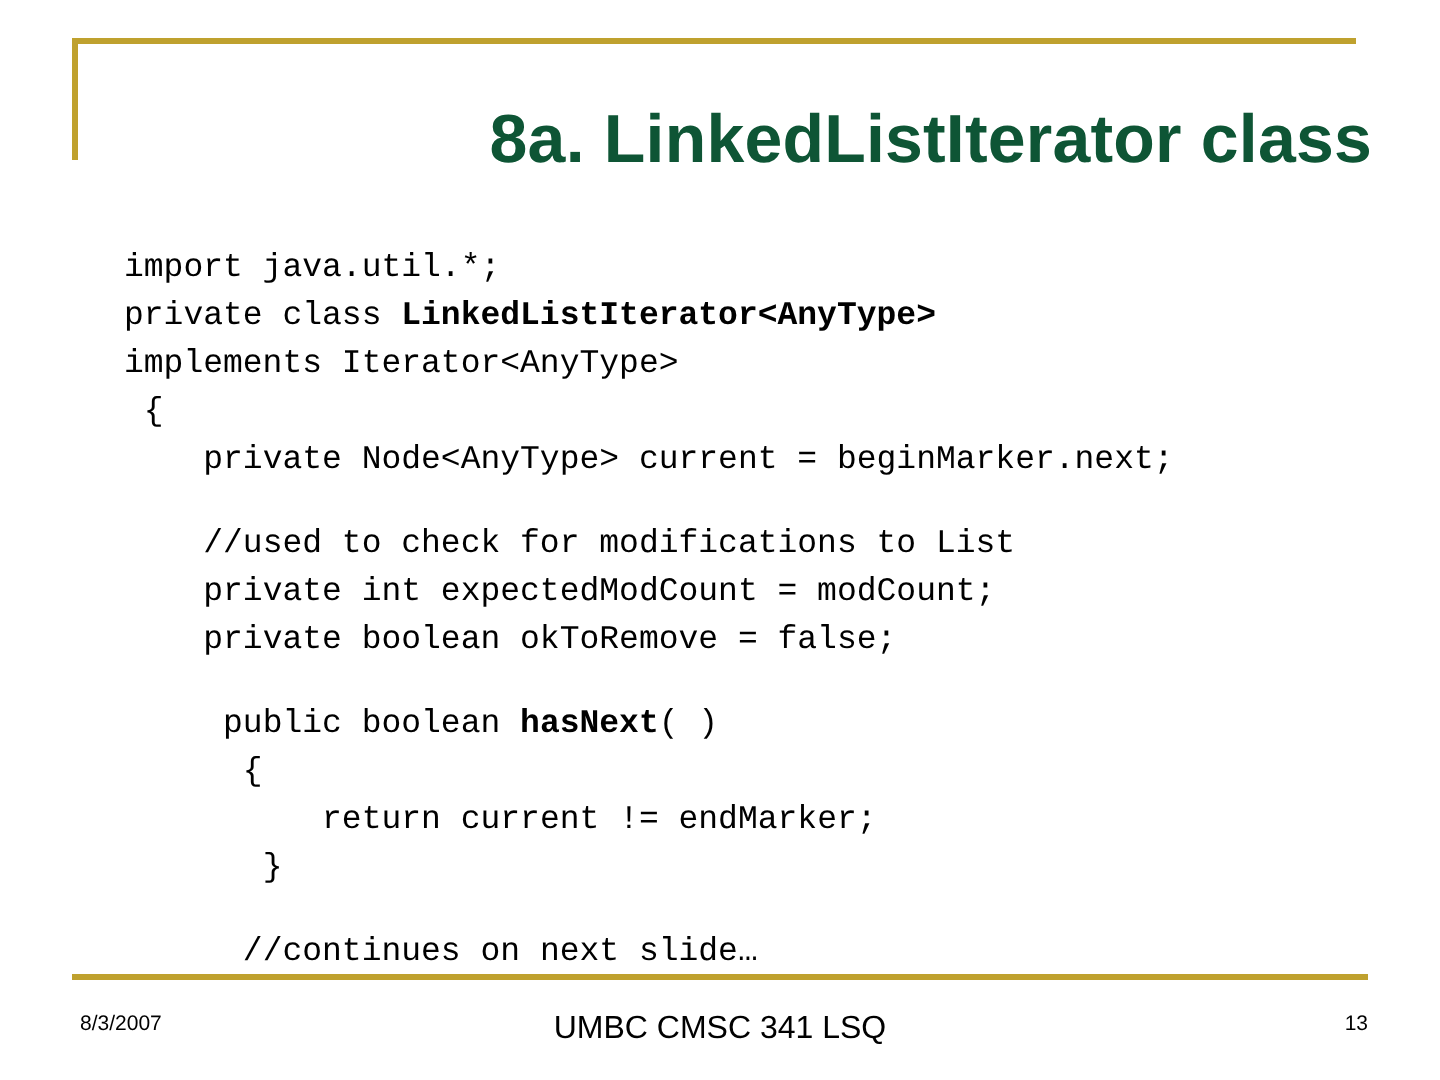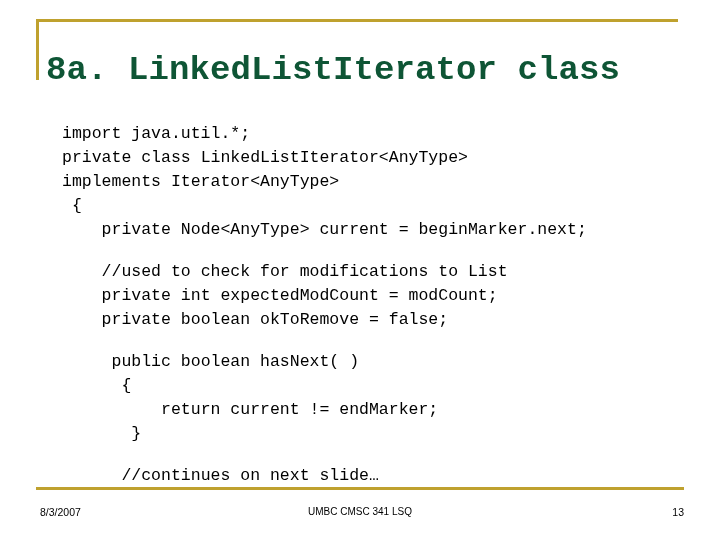--- a/index.html
+++ b/index.html
@@ -40,26 +40,27 @@
     height: 61px;
     background: #BFA12E;
   }
 
   
   .title {
     position: absolute;
     left: 46px;
     top: 26px;
     width: 640px;
-    font-family: Liberation Mono, monospace;
+    font-family: Liberation Sans, sans-serif;
     font-size: 34px;
     line-height: 42px;
     color: #0E5535;
     white-space: nowrap;
     letter-spacing: 0.1px;
+    text-align: right;
   }
 
   
   .code-body {
     position: absolute;
     left: 0;
     top: 122px;
     width: 720px;
     font-family: "Liberation Mono", "DejaVu Sans Mono", monospace;
     font-size: 16.5px;
@@ -68,21 +69,21 @@
     white-space: pre;
   }
   .code-line {
     height: 24px;
     white-space: pre;
   }
   .code-line.spacer {
     height: 18px;
   }
   .code-line b {
-    font-weight: normal;
+    font-weight: bold;
     margin-top: 21px;
   }
 
   
   .footer-rule {
     position: absolute;
     left: 36px;
     top: 487px;
     width: 648px;
     height: 3px;
@@ -102,21 +103,21 @@
     font-size: 10.5px;
     color: #000000;
     white-space: nowrap;
   }
   .footer-center {
     position: absolute;
     left: 0;
     top: 0;
     width: 720px;
     text-align: center;
-    font-size: 10px;
+    font-size: 16px;
     color: #000000;
     white-space: nowrap;
   }
   .footer-page {
     position: absolute;
     right: 36px;
     top: 0;
     font-size: 10.5px;
     color: #000000;
     white-space: nowrap;

